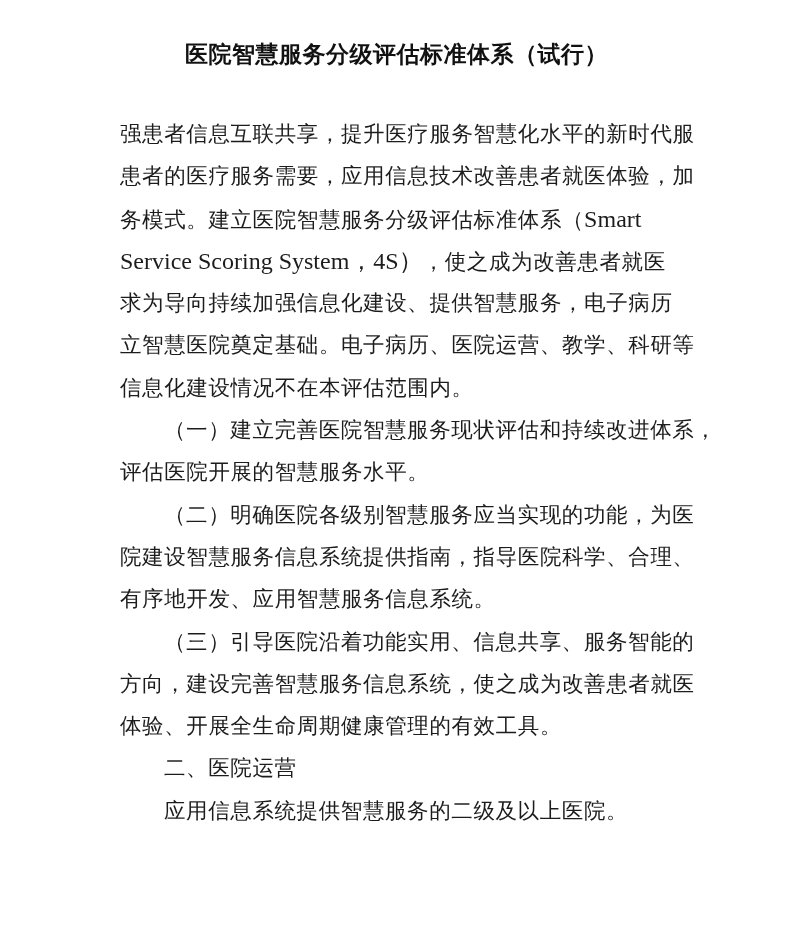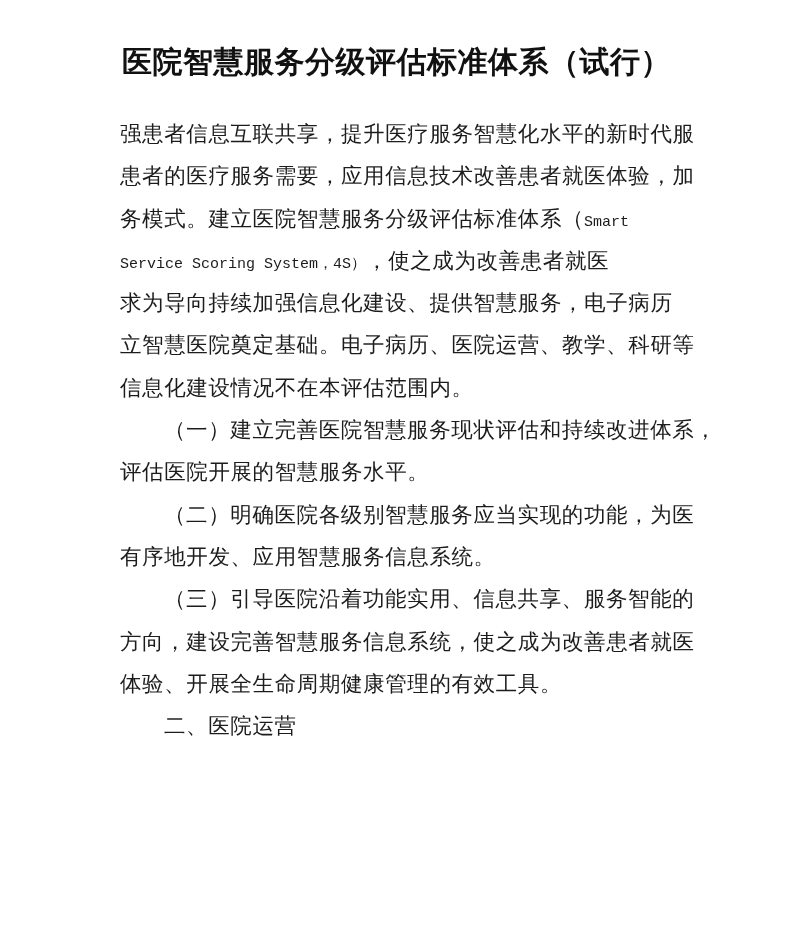--- a/index.html
+++ b/index.html
@@ -23,46 +23,45 @@
       height: 925px;
     }
     .title {
       position: absolute;
       left: 0;
       top: 38px;
       width: 793px;
       text-align: center;
       font-family: "DejaVu Sans", "Liberation Sans", sans-serif;
       font-weight: bold;
-      font-size: 30px;
+      font-size: 23px;
       line-height: 32px;
       letter-spacing: 0.5px;
       color: #111111;
-      margin-top: 8px;
     }
     .body {
       position: absolute;
       left: 120px;
       top: 113px;
       width: 560px;
     }
     .line {
       height: 42.3px;
       line-height: 42.3px;
       font-size: 21.5px;
       white-space: nowrap;
       color: #1c1c1c;
       letter-spacing: 0.6px;
     }
     .indent {
       padding-left: 44px;
     }
     .mono {
-      font-family: Liberation Mono, monospace;
-      font-size: 15px;
+      font-family: Liberation Serif, serif;
+      font-size: 24px;
       letter-spacing: 0;
     }
   </style>
 </head>
 <body>
 
 <div class="page">
 
   <div class="title">医院智慧服务分级评估标准体系（试行）</div>
 
@@ -79,26 +78,28 @@
     </div>
 
 
     <div>
       <div class="line indent">（一）建立完善医院智慧服务现状评估和持续改进体系，</div>
       <div class="line">评估医院开展的智慧服务水平。</div>
     </div>
 
     <div>
       <div class="line indent">（二）明确医院各级别智慧服务应当实现的功能，为医</div>
+      <div class="line">院建设智慧服务信息系统提供指南，指导医院科学、合理、</div>
       <div class="line">有序地开发、应用智慧服务信息系统。</div>
     </div>
 
     <div>
       <div class="line indent">（三）引导医院沿着功能实用、信息共享、服务智能的</div>
       <div class="line">方向，建设完善智慧服务信息系统，使之成为改善患者就医</div>
       <div class="line">体验、开展全生命周期健康管理的有效工具。</div>
     </div>
 
     <div class="line indent">二、医院运营</div>
 
+    <div class="line indent">应用信息系统提供智慧服务的二级及以上医院。</div>
 
   </div>
 </div>
 
 </body></html>

